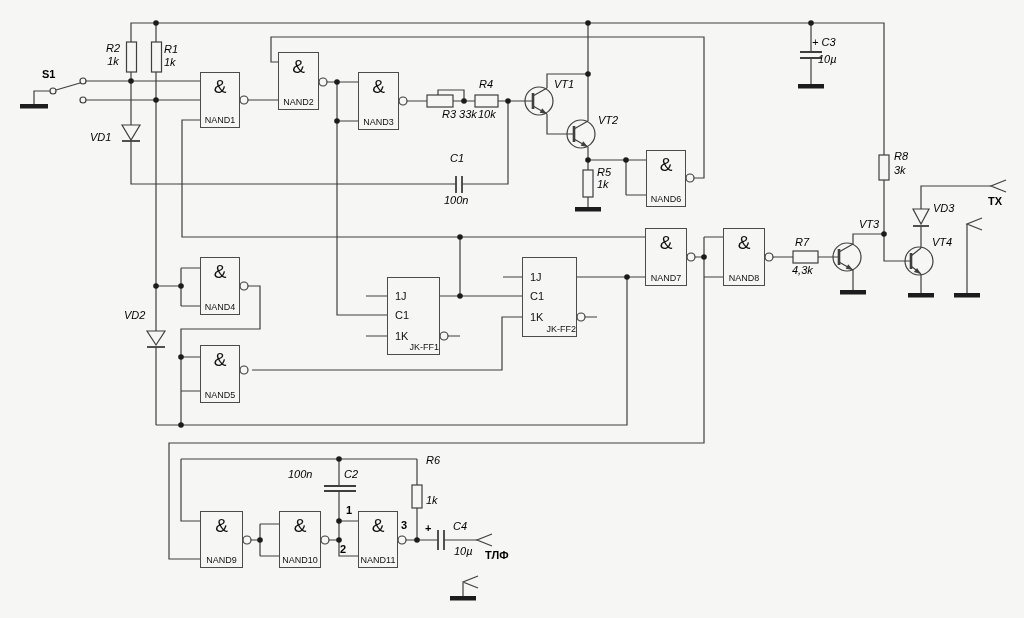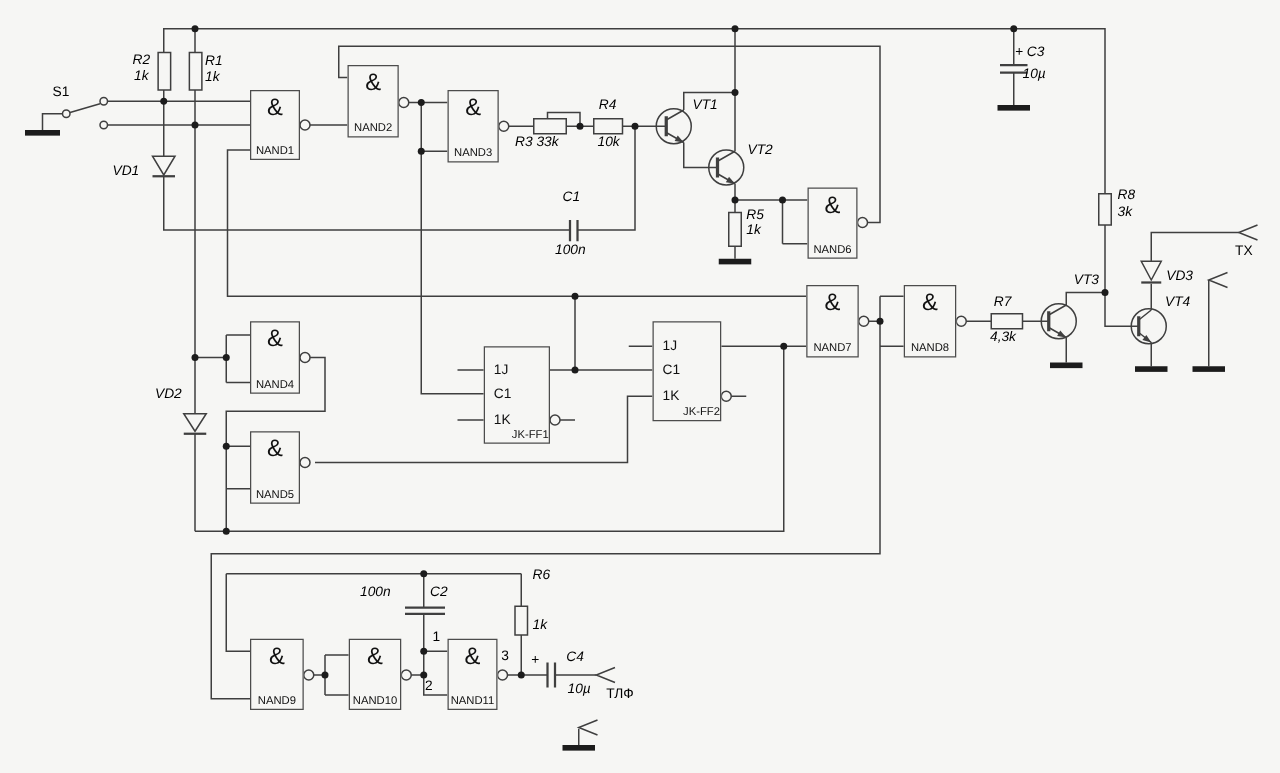--- a/index.html
+++ b/index.html
@@ -1,21 +1,21 @@
 <!DOCTYPE html>
 <html><head>
 <meta charset="utf-8">
 <style>
   html,body{margin:0;padding:0;background:#e9e9e7;}
   #stage{position:relative;width:1024px;height:618px;background:#f6f6f4;overflow:hidden;
          font-family:"Liberation Sans",sans-serif;}
   #wiring{position:absolute;left:0;top:0;}
   .lbl{position:absolute;font:italic 11px "Liberation Sans",sans-serif;color:#000;
        white-space:nowrap;line-height:12px;}
-  .up{font-style:normal;}
+  .up{font-style:normal;font-weight:bold;}
   .ra{text-align:center;width:22px;}
   .gate{position:absolute;border:1px solid #4c4c4c;background:#f6f6f4;box-sizing:border-box;}
   .amp{position:absolute;top:3px;left:0;width:100%;text-align:center;
        font:19px "Liberation Sans",sans-serif;color:#111;}
   .gname{position:absolute;bottom:2px;left:0;width:100%;text-align:center;
          font:9px "Liberation Sans",sans-serif;color:#111;}
   .ff{position:absolute;border:1px solid #4c4c4c;background:#f6f6f4;box-sizing:border-box;}
   .ffpin{position:absolute;left:7px;font:11px "Liberation Sans",sans-serif;color:#111;}
   .ffname{position:absolute;bottom:2px;left:0;width:100%;text-align:right;
           font:9px "Liberation Sans",sans-serif;color:#111;}
@@ -248,34 +248,34 @@
     <span class="ffname">JK-FF2</span>
   </div>
 
   <div class="lbl up" style="left:42px;top:68px">S1</div>
   <div class="lbl ra" style="left:102px;top:42px">R2</div>
   <div class="lbl ra" style="left:102px;top:55px">1k</div>
   <div class="lbl" style="left:164px;top:43px">R1</div>
   <div class="lbl" style="left:164px;top:56px">1k</div>
   <div class="lbl" style="left:90px;top:131px">VD1</div>
   <div class="lbl" style="left:124px;top:309px">VD2</div>
-  <div class="lbl" style="left:412px;top:108px">R3 33k</div>
+  <div class="lbl" style="left:442px;top:108px">R3 33k</div>
   <div class="lbl" style="left:479px;top:78px">R4</div>
   <div class="lbl" style="left:478px;top:108px">10k</div>
   <div class="lbl" style="left:450px;top:152px">C1</div>
   <div class="lbl" style="left:444px;top:194px">100n</div>
   <div class="lbl" style="left:554px;top:78px">VT1</div>
   <div class="lbl" style="left:598px;top:114px">VT2</div>
   <div class="lbl" style="left:597px;top:166px">R5</div>
   <div class="lbl" style="left:597px;top:178px">1k</div>
   <div class="lbl" style="left:812px;top:36px">+ C3</div>
   <div class="lbl" style="left:818px;top:53px">10µ</div>
   <div class="lbl" style="left:894px;top:150px">R8</div>
   <div class="lbl" style="left:894px;top:164px">3k</div>
-  <div class="lbl" style="left:933px;top:215px">VD3</div>
+  <div class="lbl" style="left:933px;top:202px">VD3</div>
   <div class="lbl up" style="left:988px;top:195px">TX</div>
   <div class="lbl" style="left:795px;top:236px">R7</div>
   <div class="lbl" style="left:792px;top:264px">4,3k</div>
   <div class="lbl" style="left:859px;top:218px">VT3</div>
   <div class="lbl" style="left:932px;top:236px">VT4</div>
   <div class="lbl" style="left:288px;top:468px">100n</div>
   <div class="lbl" style="left:344px;top:468px">C2</div>
   <div class="lbl" style="left:426px;top:454px">R6</div>
   <div class="lbl" style="left:426px;top:494px">1k</div>
   <div class="lbl up" style="left:346px;top:504px">1</div>

